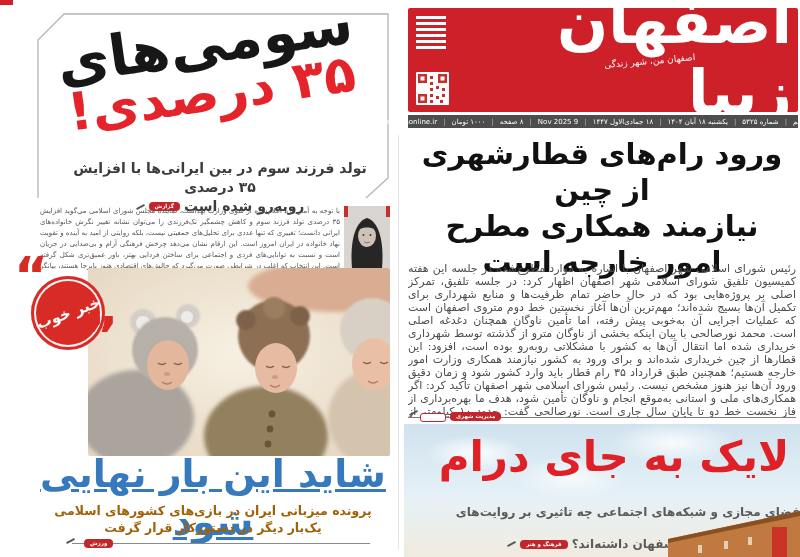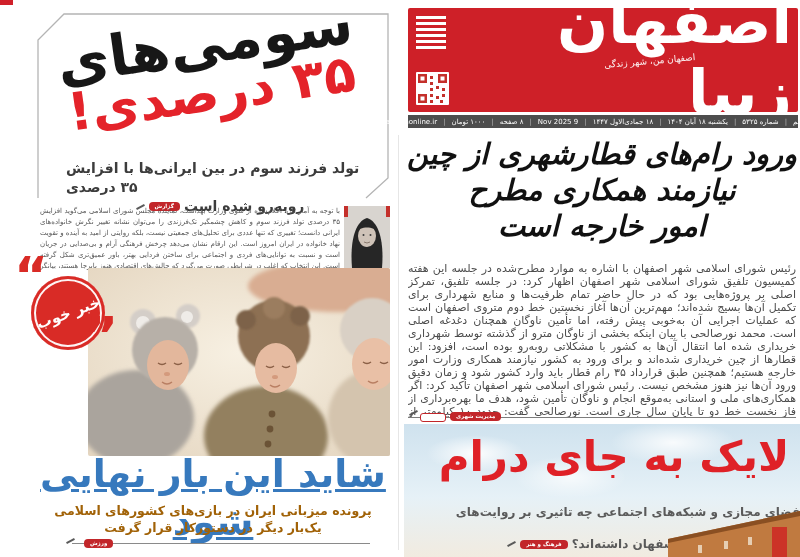--- a/index.html
+++ b/index.html
@@ -7,21 +7,21 @@
         font-family:"DejaVu Sans",sans-serif;direction:rtl;}
   .abs{position:absolute;}
 
   
   .corner-red{left:0;top:0;width:13px;height:5px;background:#d0202a;}
   .lead-card-outline{left:36px;top:12px;width:354px;height:190px;pointer-events:none;}
   .lead-headline{left:28px;top:12px;width:360px;text-align:center;
                  transform:rotate(-8deg);transform-origin:50% 50%;}
   .lead-h1{font-size:57px;line-height:62px;font-weight:bold;color:#171717;letter-spacing:-2px;}
   .lead-h2{font-size:52px;line-height:54px;font-weight:bold;color:#e4232a;letter-spacing:-2px;margin-top:-8px;}
-  .lead-subhead{left:66px;top:159px;width:308px;text-align:left;font-weight:bold;
+  .lead-subhead{left:66px;top:159px;width:308px;text-align:center;font-weight:bold;
                 font-size:14px;line-height:19px;color:#3c3c3c;}
   .subhead-row2{display:flex;justify-content:center;align-items:center;gap:4px;}
   .pill{background:#c2262a;color:#fff;border-radius:4px;font-size:5.5px;font-weight:bold;
         padding:1px 6px;line-height:7px;display:inline-flex;align-items:center;white-space:nowrap;}
   .credit-mark{width:9px;height:0;border-top:2px solid #5a5a5a;transform:rotate(-28deg);}
   .lead-body{left:40px;top:206px;width:300px;height:68px;overflow:hidden;
              font-size:7px;line-height:11px;text-align:justify;color:#555;}
   .columnist{left:344px;top:206px;width:46px;}
   .columnist svg{display:block;}
   .signature{margin-top:2px;}
@@ -56,21 +56,21 @@
   .barcode{position:absolute;left:8px;top:8px;width:30px;height:33px;
            background:repeating-linear-gradient(180deg,#fff 0 3px,rgba(255,255,255,0) 3px 6px);}
   .qr{position:absolute;left:8px;bottom:7px;width:33px;height:33px;background:#fff;border-radius:1px;}
 
   .dateline{left:408px;top:115px;width:390px;height:13px;background:#4d4d4d;color:#fff;
             display:flex;align-items:center;justify-content:center;font-size:7px;white-space:nowrap;}
   .dateline span.item{padding:0 3px;}
   .dateline span.item:not(:last-child)::after{content:"|";opacity:.55;margin-right:6px;}
 
   .tram-headline{left:406px;top:136px;width:392px;text-align:center;font-weight:bold;
-                 color:#111;font-size:29px;line-height:36px;letter-spacing:-1px;font-style:italic;}
+                 color:#111;font-size:29px;line-height:36px;letter-spacing:-1px;}
   .tram-body{left:408px;top:262px;width:388px;height:158px;overflow:hidden;
              font-size:11px;line-height:13px;text-align:justify;color:#4c4c4c;}
   .tram-rule{left:408px;top:417px;width:388px;border-top:1px solid #7c7c7c;}
   .tram-pill-white{left:420px;top:413px;width:24px;height:7px;background:#fff;
                    border:1px solid #c2262a;border-radius:3px;}
   .tram-pill{left:450px;top:412px;}
   .tram-mark{left:409px;top:412px;}
 
   .culture{left:404px;top:424px;width:396px;height:133px;overflow:hidden;
      background:

